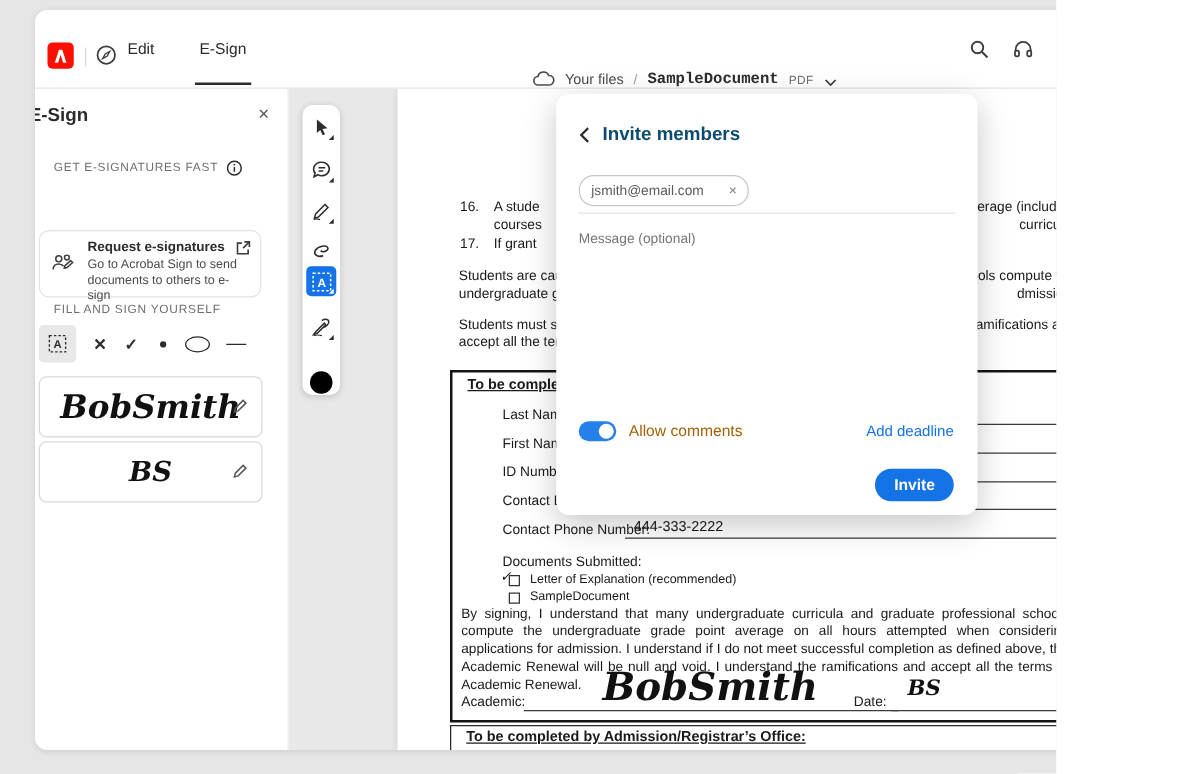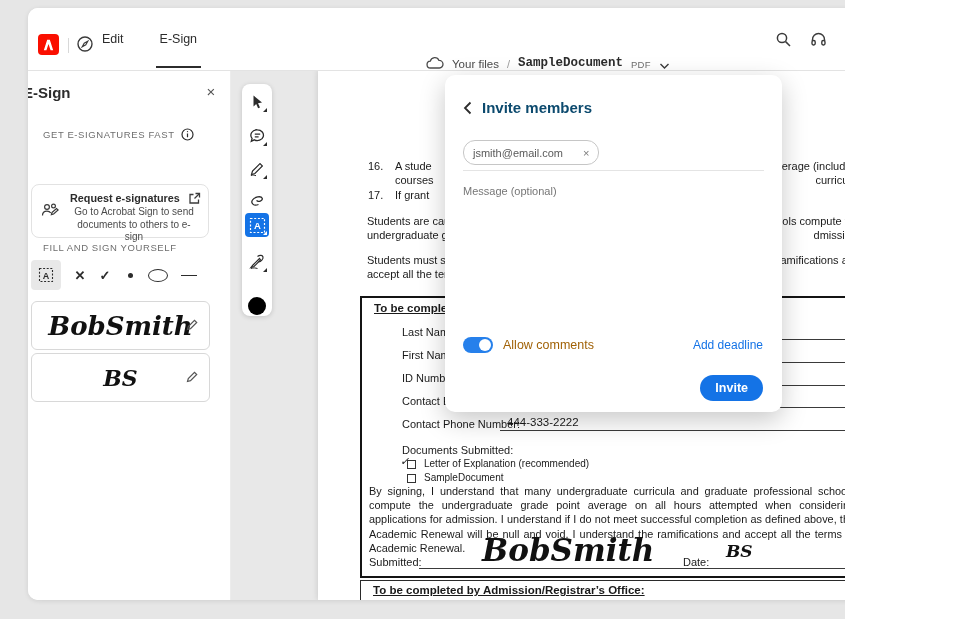--- a/index.html
+++ b/index.html
@@ -25,21 +25,21 @@
   .ai-btn{height:27px;border-radius:14px;background:linear-gradient(95deg,#EB4C46 8%,#8A4BD8 60%,#5C5CE6 100%);display:flex;align-items:center;gap:6px;padding:0 12px 0 10px;color:#fff;font-size:12px;font-weight:700;}
 
   
   .sidebar{position:absolute;left:0;top:62px;width:202px;bottom:0;background:#fff;border-right:1px solid #ECECEC;z-index:5;}
   .sb-title{position:absolute;left:-5px;top:14px;font-size:15px;font-weight:700;color:#2C2C2C;}
   .sb-close{position:absolute;left:174px;top:12px;width:18px;height:18px;font-size:15px;color:#555;display:flex;align-items:center;justify-content:center;}
   .sb-sec{position:absolute;left:15px;font-size:9.5px;letter-spacing:.6px;color:#6E6E6E;display:flex;align-items:center;gap:6px;}
   .req-card{position:absolute;left:3px;top:88px;width:176px;height:52px;border:1px solid #E2E2E2;border-radius:8px;background:#fff;margin-top:26px;}
   .req-ic{position:absolute;left:8px;top:17px;color:#3B3B3B;}
   .req-title{position:absolute;left:38px;top:7px;font-size:10.8px;font-weight:700;color:#2C2C2C;}
-  .req-desc{position:absolute;left:38px;top:21px;width:128px;font-size:10px;line-height:12.5px;color:#4B4B4B;text-align:center;}
+  .req-desc{position:absolute;left:38px;top:21px;width:128px;font-size:10px;line-height:12.5px;color:#4B4B4B;}
   .req-open{position:absolute;right:7px;top:7px;color:#3B3B3B;}
   .tools-row{position:absolute;left:3px;top:190px;height:30px;width:180px;}
   .tl-a{position:absolute;left:0;top:0;width:30px;height:30px;background:#E8E8E8;border-radius:4px;display:flex;align-items:center;justify-content:center;color:#2C2C2C;}
   .tl-g{position:absolute;top:0;height:30px;display:flex;align-items:center;justify-content:center;font-size:13px;font-weight:600;color:#2C2C2C;}
   .tl-dot{width:5px;height:5px;border-radius:50%;background:#2C2C2C;}
   .tl-oval{width:18px;height:11px;border:1.6px solid #2C2C2C;border-radius:50%;}
   .tl-line{width:16px;height:0;border-top:1.7px solid #2C2C2C;}
   .sig-card{position:absolute;left:3px;width:177px;height:47px;border:1px solid #D8D8D8;border-radius:6px;background:#fff;display:flex;align-items:center;justify-content:center;}
   .script{font-family:"DejaVu Serif",serif;font-style:italic;font-weight:700;color:#111;}
   .sig-pencil{position:absolute;right:10px;top:16px;color:#555;}
@@ -282,21 +282,21 @@
           <span class="fld" style="top:120px">Contact Phone Number:</span>
           <span class="phone-val">444-333-2222</span>
           <span class="bline" style="left:138px;top:132px;width:356px"></span>
           <span class="fld" style="top:146px;left:40px">Documents Submitted:</span>
           <span class="cmark" style="left:38px;top:157px">✓</span>
           <span class="cbox" style="left:45px;top:162px"></span>
           <span class="cb-label" style="top:160px">Letter of Explanation (recommended)</span>
           <span class="cbox" style="left:45px;top:176px"></span>
           <span class="cb-label" style="top:174px">SampleDocument</span>
           <div class="agree">By signing, I understand that many undergraduate curricula and graduate professional schools compute the undergraduate grade point average on all hours attempted when considering applications for admission.  I understand if I do not meet successful completion as defined above, the Academic Renewal will be null and void. I understand the ramifications and accept all the terms of Academic Renewal.</div>
-          <span class="sig-lbl" style="left:7px;top:258px">Submitted:</span>
+          <span class="sig-lbl" style="left:7px;top:258px">Academic:</span>
           <span class="bline" style="left:57px;top:270px;width:300px"></span>
           <span class="script" style="position:absolute;left:120px;top:234px;font-size:31px;">BobSmith</span>
           <span class="sig-lbl" style="left:321px;top:258px">Date:</span>
           <span class="bline" style="left:351px;top:270px;width:143px"></span>
           <span class="script" style="position:absolute;left:364px;top:243px;font-size:17px;">BS</span>
         </div>
 
         <div class="obox">
           <div class="hdr" style="position:absolute;left:12px;top:3px;font-size:11.5px;font-weight:700;text-decoration:underline;">To be completed by Admission/Registrar’s Office:</div>
         </div>

